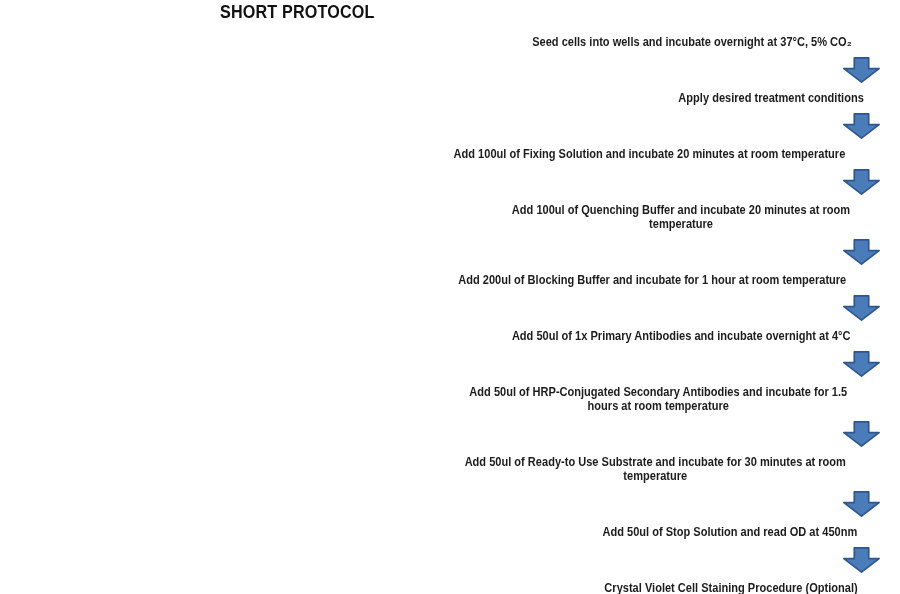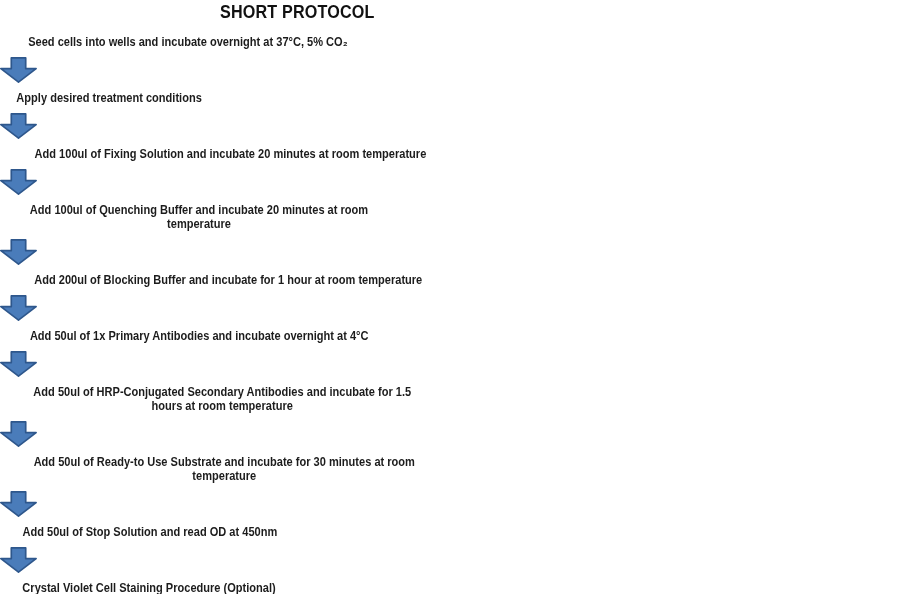--- a/index.html
+++ b/index.html
@@ -38,21 +38,21 @@
     transform: scaleX(0.85);
     transform-origin: 0 0;
   }
   .flow {
     position: absolute;
     left: 0;
     top: 35px;
     width: 880px;
     display: flex;
     flex-direction: column;
-    align-items: flex-start;
+    align-items: flex-end;
     row-gap: 8px;
   }
   .step {
     font-size: 13px;
     font-weight: bold;
     line-height: 14px;
     color: var(--text-color);
     text-align: center;
     white-space: pre-line;
     transform: scaleX(0.85);

